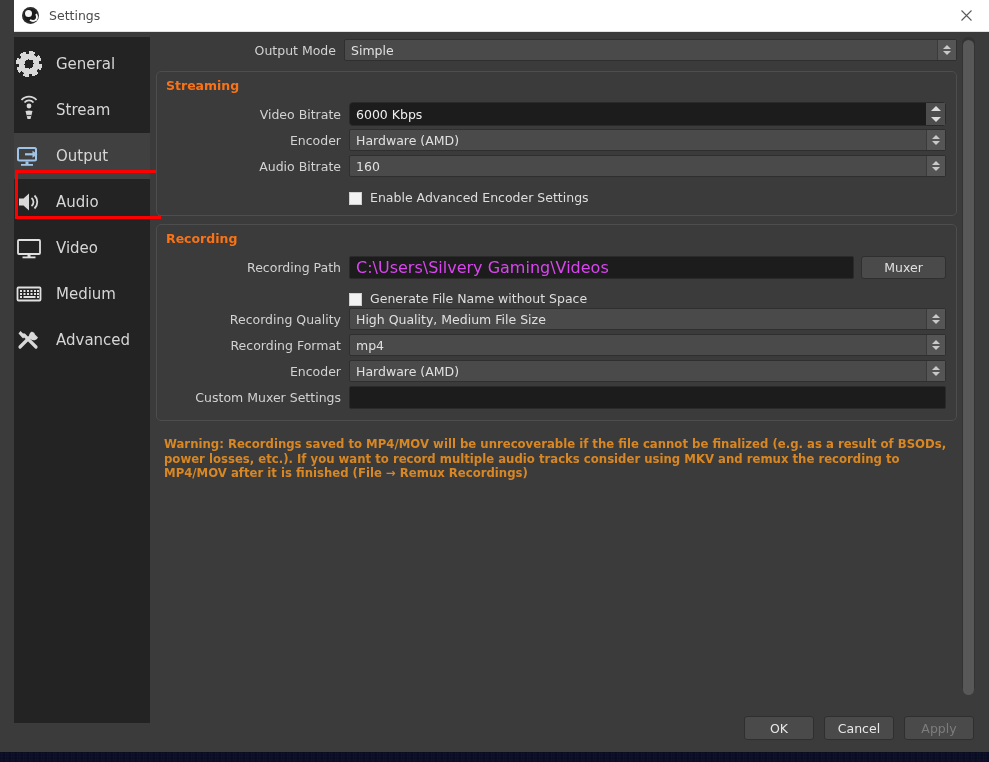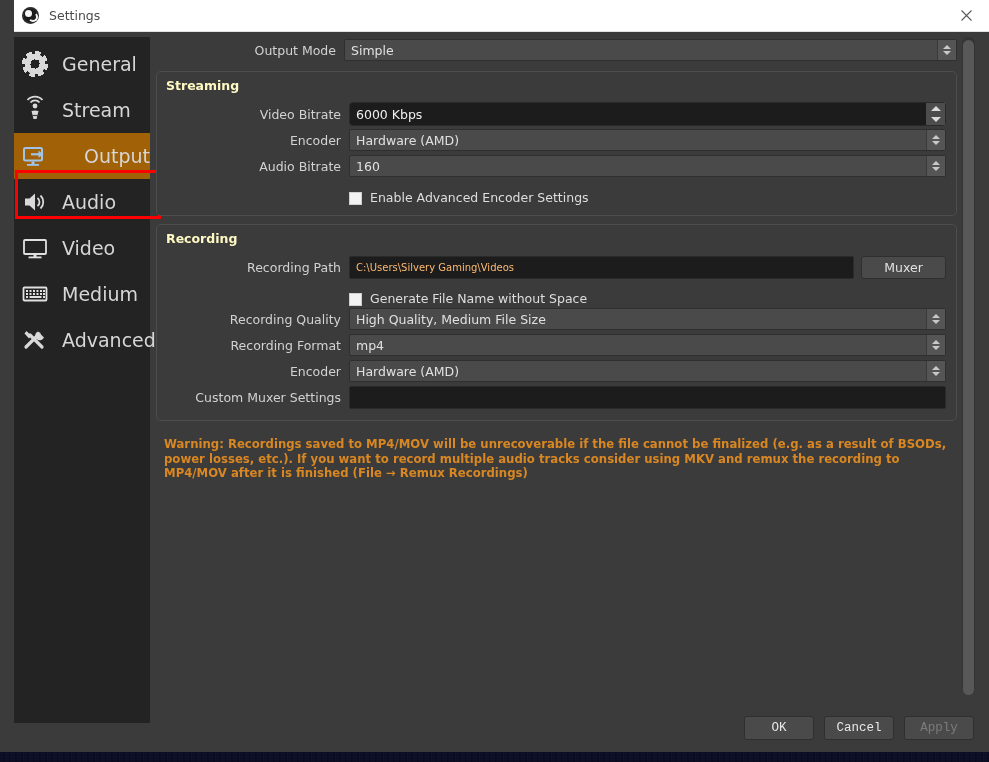--- a/index.html
+++ b/index.html
@@ -75,24 +75,24 @@
   }
 
   
   #settings-sidebar {
     position: absolute; left: 0; top: 5px; width: 136px; height: 686px;
     background: #232323;
     padding-top: 4px;
   }
   .sidebar-item {
     height: 46px; display: flex; align-items: center;
-    padding-left: 6px; gap: 12px;
-    color: #d6d6d6; font-size: 19px;
-  }
-  .sidebar-item.selected { background: #a16207; justify-content: space-between; }
+    padding-left: 0; gap: 12px;
+    color: #d6d6d6; font-size: 15px;
+  }
+  .sidebar-item.selected { background: #404040; }
   .sidebar-icon { width: 30px; height: 30px; flex: 0 0 auto; position: relative; }
 
   
   .ic-gear { background:
       radial-gradient(circle at 50% 50%, transparent 0 5px, #d9d9d9 5px 10px, transparent 10.5px),
       conic-gradient(from 0deg, #d9d9d9 0 8%, transparent 8% 12.5%, #d9d9d9 12.5% 20.5%, transparent 20.5% 25%,
         #d9d9d9 25% 33%, transparent 33% 37.5%, #d9d9d9 37.5% 45.5%, transparent 45.5% 50%,
         #d9d9d9 50% 58%, transparent 58% 62.5%, #d9d9d9 62.5% 70.5%, transparent 70.5% 75%,
         #d9d9d9 75% 83%, transparent 83% 87.5%, #d9d9d9 87.5% 95.5%, transparent 95.5% 100%);
     -webkit-mask: radial-gradient(circle at 50% 50%, transparent 0 4.5px, #000 4.5px 13px, transparent 13px);
@@ -160,21 +160,21 @@
     display: block; width: 0; height: 0; border-left: 5px solid transparent;
     border-right: 5px solid transparent;
   }
   .spinbox .spin-arrows i.up { border-bottom: 5px solid #dcdcdc; }
   .spinbox .spin-arrows i.down { border-top: 5px solid #dcdcdc; }
 
   .textfield {
     flex: 1 1 auto; height: 23px; background: #1c1c1c;
     border: 1px solid #2a2a2a; border-radius: 2px;
     display: flex; align-items: center; padding-left: 6px;
-    font-size: 10px; color: #fdba74; overflow: hidden; white-space: nowrap;
+    font-size: 16px; color: #d946ef; overflow: hidden; white-space: nowrap;
   }
   .browse-button {
     margin-left: 7px; width: 85px; height: 23px; flex: 0 0 auto;
     background: #4a4a4a; border: 1px solid #2f2f2f; border-radius: 3px;
     display: flex; align-items: center; justify-content: center;
     font-size: 12.5px; color: #e0e0e0;
   }
 
   .check-row { display: flex; align-items: flex-end; height: 26px; }
   .check-row .check-spacer { width: 188px; flex: 0 0 auto; }
@@ -183,21 +183,21 @@
     border: 1px solid #cfcfcf; flex: 0 0 auto; margin-right: 8px;
   }
   .check-label { font-size: 12.5px; color: #dedede; }
 
   .groupbox {
     border: 1px solid #4d4d4d; border-radius: 5px;
     padding: 6px 10px 10px 4px; margin-top: 8px;
     background: #3b3b3b;
   }
   .group-title {
-    font-size: 12.5px; font-weight: bold; color: #fef9c3;
+    font-size: 12.5px; font-weight: bold; color: #f97316;
     padding-left: 5px; margin-bottom: 8px;
   }
 
   #output-warning-text {
     margin-top: 16px; padding-left: 8px; padding-right: 10px;
     font-size: 11.7px; font-weight: bold; color: #d98722; line-height: 14.5px;
   }
 
   
   #content-scrollbar {
@@ -205,21 +205,21 @@
     background: #333333; border-radius: 6px;
   }
   #content-scrollbar-handle {
     position: absolute; left: 1px; top: 3px; width: 11px; height: 655px;
     background: #585858; border-radius: 6px;
   }
 
   
   #dialog-footer {
     position: absolute; right: 15px; bottom: 12px;
-    display: flex; gap: 10px; font-family: Liberation Mono, monospace;
+    display: flex; gap: 10px;
   }
   .footer-button {
     width: 70px; height: 24px; border-radius: 3px;
     background: #4a4a4a; border: 1px solid #2f2f2f;
     display: flex; align-items: center; justify-content: center;
     font-size: 12.5px; color: #e8e8e8;
   }
   .footer-button.disabled { color: #7c7c7c; }
 </style>
 </head>

